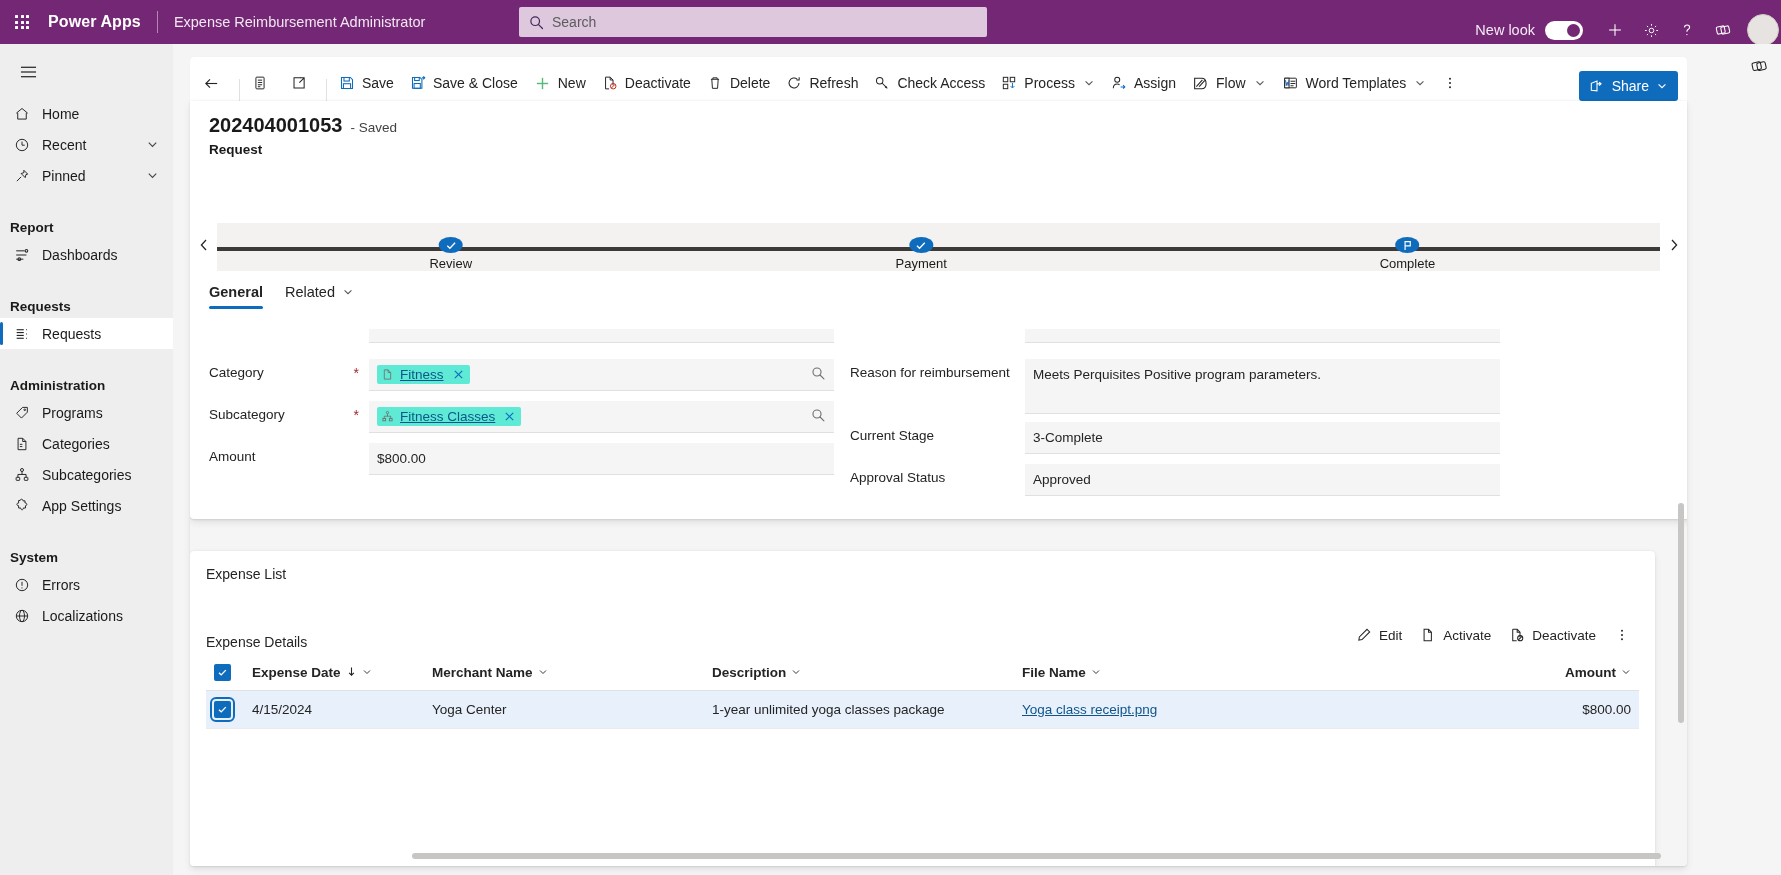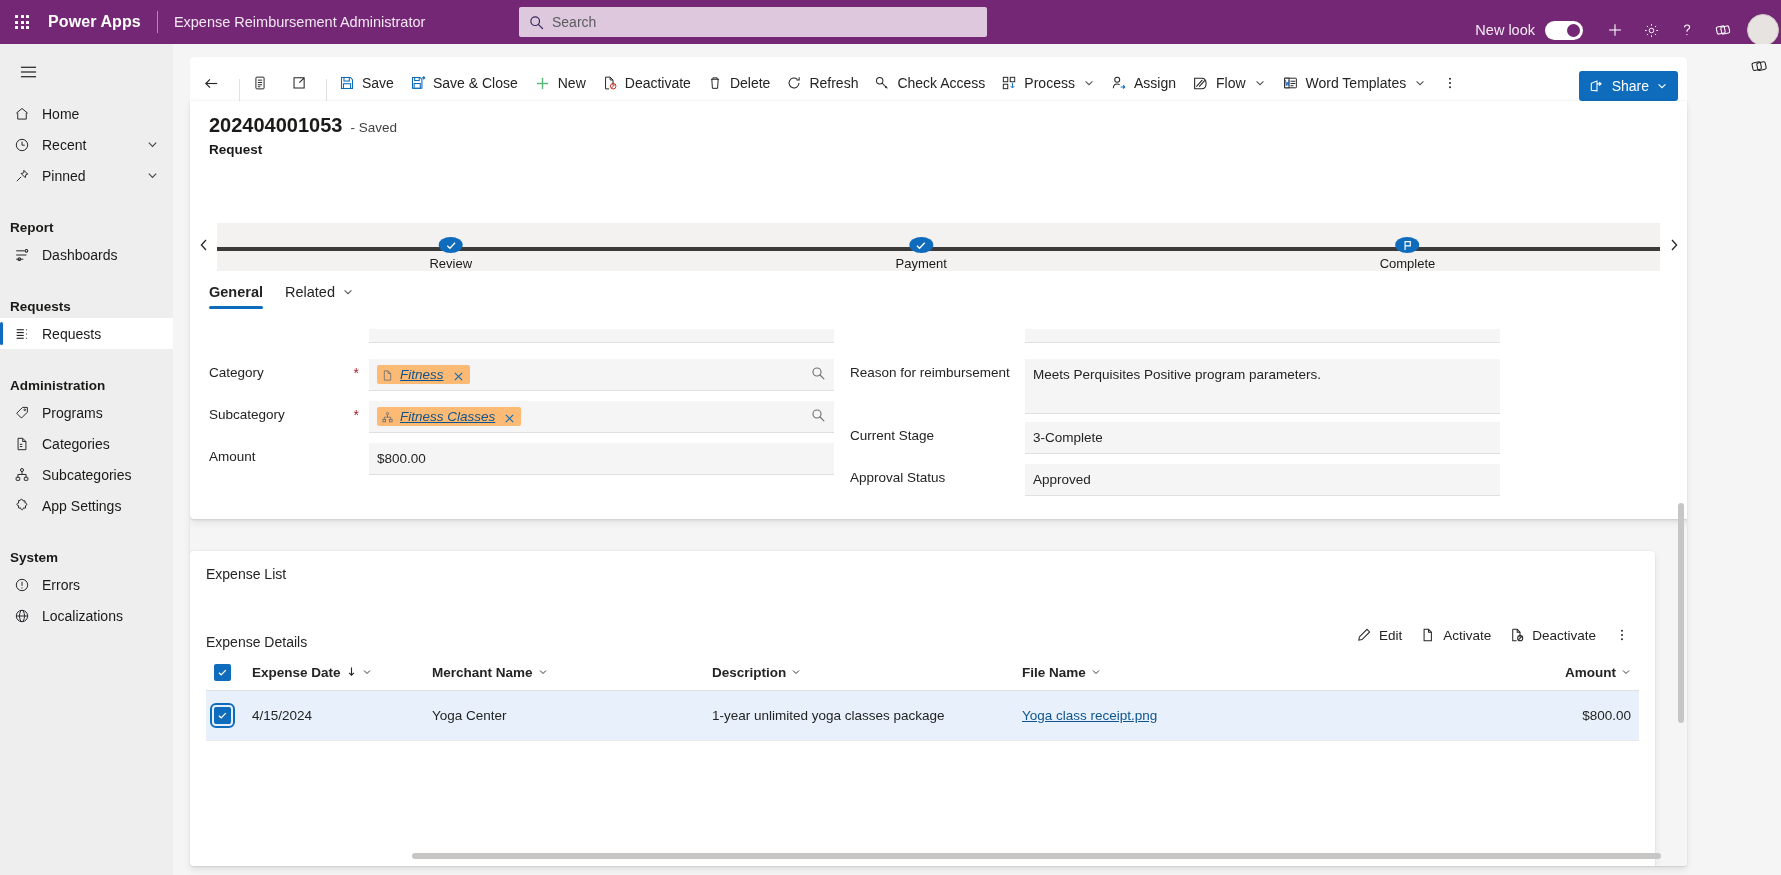--- a/index.html
+++ b/index.html
@@ -245,22 +245,22 @@
   }
   .req { color: #a4262c; font-size: 14px; }
   .fctl {
     width: 465px; min-height: 32px; background: #f5f5f5;
     border-bottom: 1px solid #e0e0e0;
     display: flex; align-items: center; padding: 0 8px;
     font-size: 13.5px; color: #242424; position: relative;
   }
   .fctl.tall { min-height: 55px; align-items: flex-start; padding-top: 8px; }
   .lookup-pill {
-    display: flex; align-items: flex-end; background: #fdba74;
-    border-radius: 2px; padding: 2px 6px 2px 4px; font-style: italic;
+    display: flex; align-items: center; background: #5eead4;
+    border-radius: 2px; padding: 2px 6px 2px 4px;
   }
   .lookup-pill .lic { margin-right: 6px; display: flex; color: #707070; }
   .lookup-pill .ltext {
     color: #0f548c; text-decoration: underline; font-size: 13.5px; cursor: pointer;
   }
   .lookup-pill .lx { margin-left: 9px; color: #0f6cbd; cursor: pointer; display:flex; }
   .lookup-search {
     position: absolute; right: 8px; top: 7px; color: #707070; cursor: pointer;
   }
 
@@ -289,21 +289,21 @@
   table.grid {
     position: absolute; left: 16px; top: 105px; width: 1433px;
     border-collapse: collapse; font-size: 13.5px;
   }
   table.grid th {
     height: 34px; text-align: left; font-weight: bold; color: #242424;
     font-size: 13.5px; border-bottom: 1px solid #e1e1e1;
     padding: 0 8px; white-space: nowrap; cursor: pointer;
   }
   table.grid td {
-    height: 50px; color: #242424; padding: 0 8px;
+    height: 38px; color: #242424; padding: 0 8px;
     border-bottom: 1px solid #edebe9; white-space: nowrap;
   }
   tr.row-selected td { background: #e8f1fb; }
   .chk {
     width: 17px; height: 17px; border-radius: 2px; background: #0f6cbd;
     display: flex; align-items: center; justify-content: center; cursor: pointer;
   }
   .chk.focused { outline: 2px solid #0f6cbd; outline-offset: 2px; }
   .th-sort { display: inline-flex; align-items: center; gap: 5px; }
   .amount-cell { text-align: right; }

